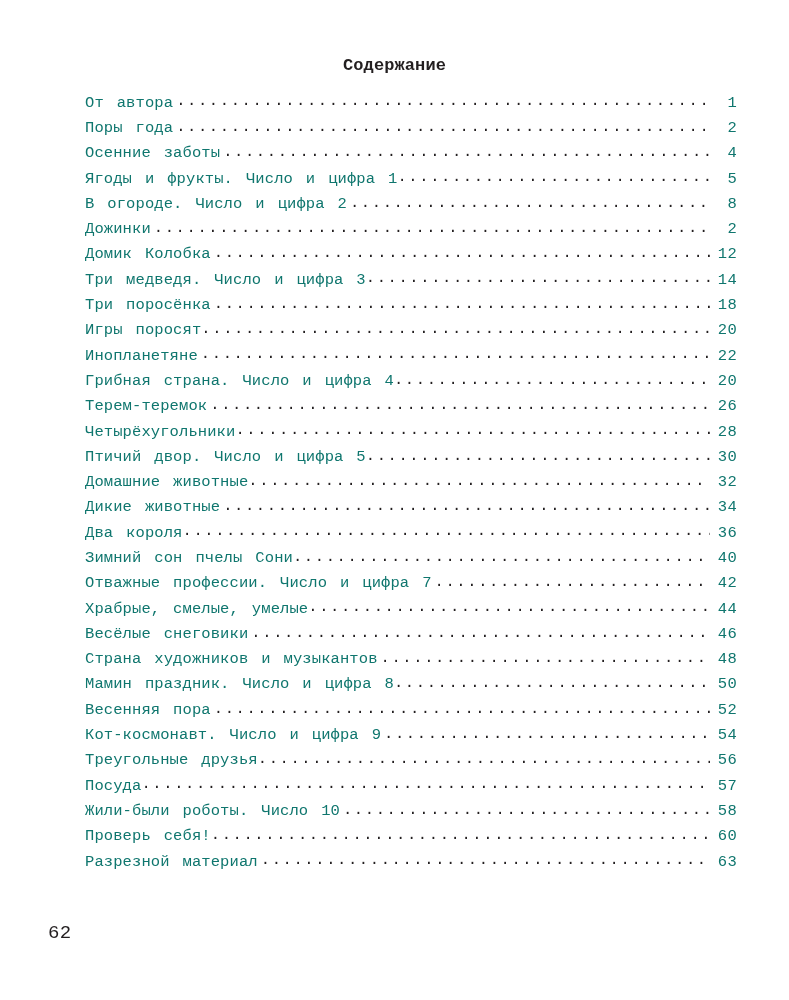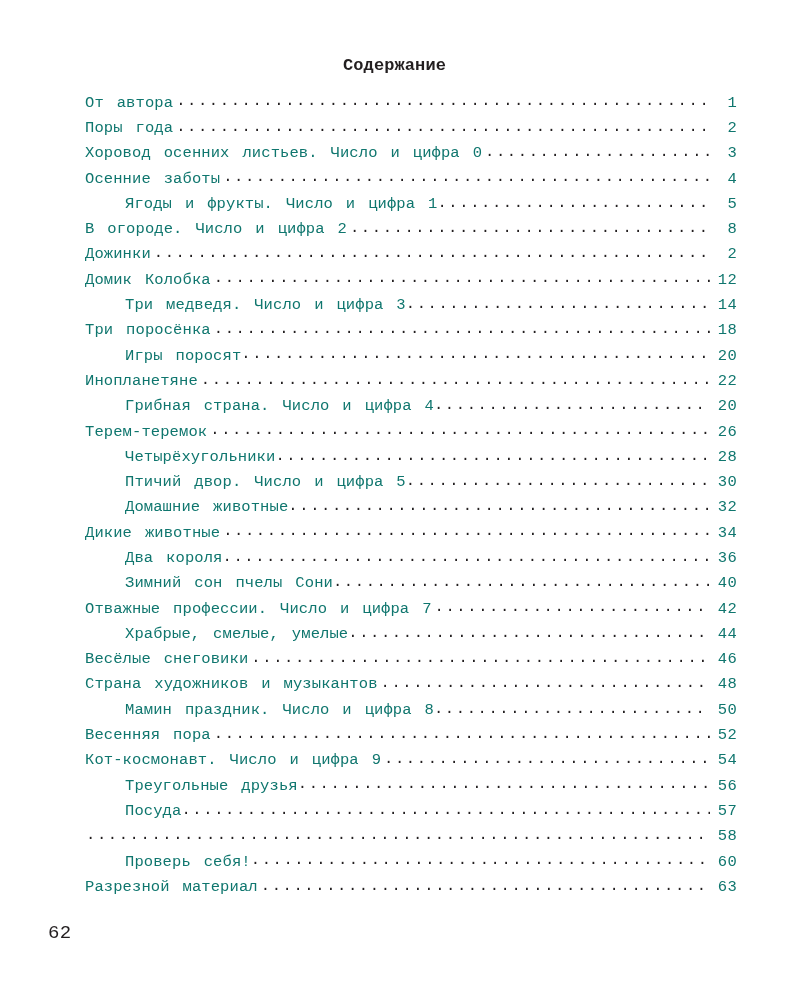--- a/index.html
+++ b/index.html
@@ -80,21 +80,21 @@
 
   .toc-entry .entry-page {
     flex: 0 0 auto;
     min-width: 24px;
     text-align: right;
     padding-left: 2px;
     letter-spacing: 0.3px;
   }
 
   
-  .toc-entry.tight .entry-title { padding-right: 0px; margin-left: 40px; }
+  .toc-entry.tight .entry-title { padding-right: 0px; }
   .toc-entry.tight .leader { margin-left: 0; }
 
   .folio {
     position: absolute;
     left: 48px;
     top: 922px;
     font-size: 19px;
     color: #231f20;
     letter-spacing: 0.4px;
   }
@@ -111,25 +111,20 @@
         <span class="entry-title">От  автора</span>
         <span class="leader"></span>
         <span class="entry-page">1</span>
       </div>
       <div class="toc-entry">
         <span class="entry-title">Поры  года</span>
         <span class="leader"></span>
         <span class="entry-page">2</span>
       </div>
       <div class="toc-entry">
-        <span class="entry-title">Хоровод  осенних  листьев.  Число  и  цифра  0</span>
-        <span class="leader"></span>
-        <span class="entry-page">3</span>
-      </div>
-      <div class="toc-entry">
         <span class="entry-title">Осенние  заботы</span>
         <span class="leader"></span>
         <span class="entry-page">4</span>
       </div>
       <div class="toc-entry tight">
         <span class="entry-title">Ягоды  и  фрукты.  Число  и  цифра  1</span>
         <span class="leader"></span>
         <span class="entry-page">5</span>
       </div>
       <div class="toc-entry">
@@ -246,20 +241,21 @@
         <span class="entry-title">Треугольные  друзья</span>
         <span class="leader"></span>
         <span class="entry-page">56</span>
       </div>
       <div class="toc-entry tight">
         <span class="entry-title">Посуда</span>
         <span class="leader"></span>
         <span class="entry-page">57</span>
       </div>
       <div class="toc-entry">
+        <span class="entry-title">Жили-были  роботы.  Число  10</span>
         <span class="leader"></span>
         <span class="entry-page">58</span>
       </div>
       <div class="toc-entry tight">
         <span class="entry-title">Проверь  себя!</span>
         <span class="leader"></span>
         <span class="entry-page">60</span>
       </div>
       <div class="toc-entry">
         <span class="entry-title">Разрезной  материал</span>

